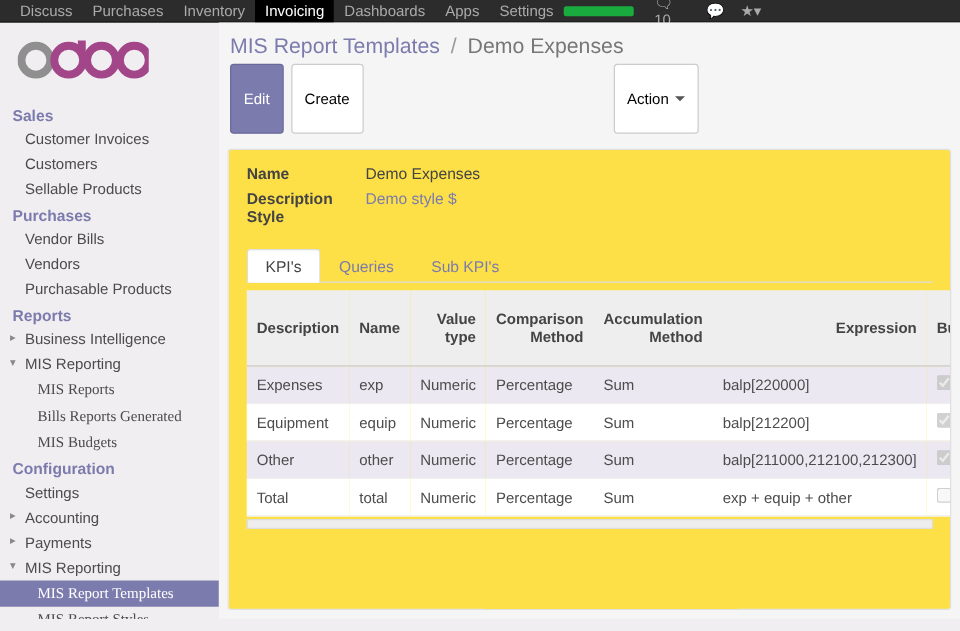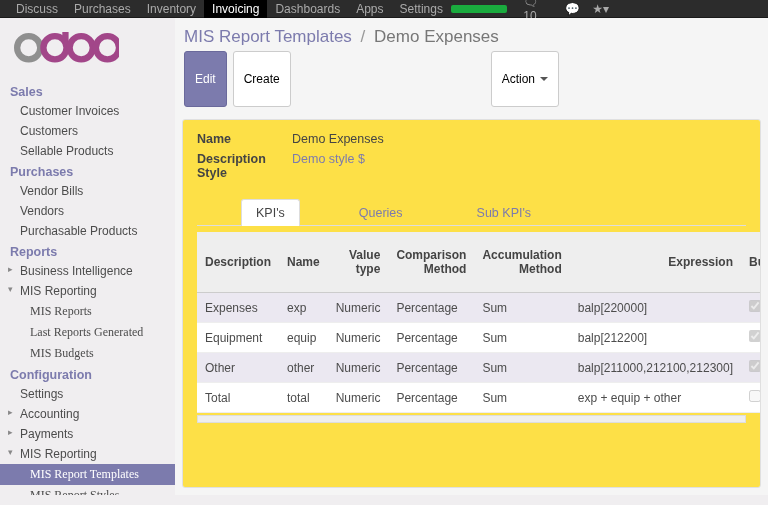--- a/index.html
+++ b/index.html
@@ -41,21 +41,21 @@
   .pager { display: flex; align-items: center; gap: 6px; font-size: 12px; color: #555; }
   .pgbtn { border: 1px solid #ccc; background: #fff; border-radius: 3px; width: 22px; height: 22px; text-align: center; line-height: 19px; cursor: pointer; font-size: 12px; }
   
   .panel { background: #fde047; border: 1px solid #e0e0e0; border-radius: 3px; margin: 4px; padding: 12px 14px 14px; flex: 1; overflow: auto; }
   .form-row { display: flex; margin-bottom: 6px; font-size: 12.5px; }
   .form-label { width: 95px; font-weight: bold; color: #444; }
   .form-val { flex: 1; color: #444; }
   .link { color: #7c7bad; cursor: pointer; }
   
   .tabs { display: flex; margin-top: 18px; border-bottom: 1px solid #ddd; }
-  .tab { padding: 6px 14px; font-size: 12.5px; color: #7c7bad; cursor: pointer; border: 1px solid transparent; border-bottom: none; position: relative; top: 1px; margin-left: 44px; }
+  .tab { padding: 6px 14px; font-size: 12.5px; color: #7c7bad; cursor: pointer; border: 1px solid transparent; border-bottom: none; position: relative; top: 1px; }
   .tab.active { border-color: #ddd; background: #fff; color: #444; border-radius: 3px 3px 0 0; }
   
   table.grid { width: 100%; border-collapse: collapse; margin-top: 6px; font-size: 12px; }
   table.grid th { text-align: right; background: #eee; border-bottom: 1px solid #ccc; padding: 16px 8px; font-weight: bold; color: #444; }
   table.grid td { padding: 7px 8px; border-bottom: 1px solid #eee; }
   table.grid tr:nth-child(odd) td { background: #ebe8f1; }
   table.grid tr:nth-child(even) td { background: #fff; }
   .chk { width: 12px; height: 12px; }
   
   .hscroll { height: 8px; background: #eee; border: 1px solid #ddd; margin-top: 2px; }
@@ -100,21 +100,21 @@
         <div class="side-item"><span>Customers</span></div>
         <div class="side-item"><span>Sellable Products</span></div>
         <div class="side-head">Purchases</div>
         <div class="side-item"><span>Vendor Bills</span></div>
         <div class="side-item"><span>Vendors</span></div>
         <div class="side-item"><span>Purchasable Products</span></div>
         <div class="side-head">Reports</div>
         <div class="side-item"><span class="side-arrow">▸</span><span>Business Intelligence</span></div>
         <div class="side-item"><span class="side-arrow">▾</span><span>MIS Reporting</span></div>
         <div class="side-item sub"><span>MIS Reports</span></div>
-        <div class="side-item sub"><span>Last Reports Generated</span></div>
+        <div class="side-item sub"><span>Bills Reports Generated</span></div>
         <div class="side-item sub"><span>MIS Budgets</span></div>
         <div class="side-head">Configuration</div>
         <div class="side-item"><span>Settings</span></div>
         <div class="side-item"><span class="side-arrow">▸</span><span>Accounting</span></div>
         <div class="side-item"><span class="side-arrow">▸</span><span>Payments</span></div>
         <div class="side-item"><span class="side-arrow">▾</span><span>MIS Reporting</span></div>
         <div class="side-item sub active"><span>MIS Report Templates</span></div>
         <div class="side-item sub"><span>MIS Report Styles</span></div>
       </div>
 

